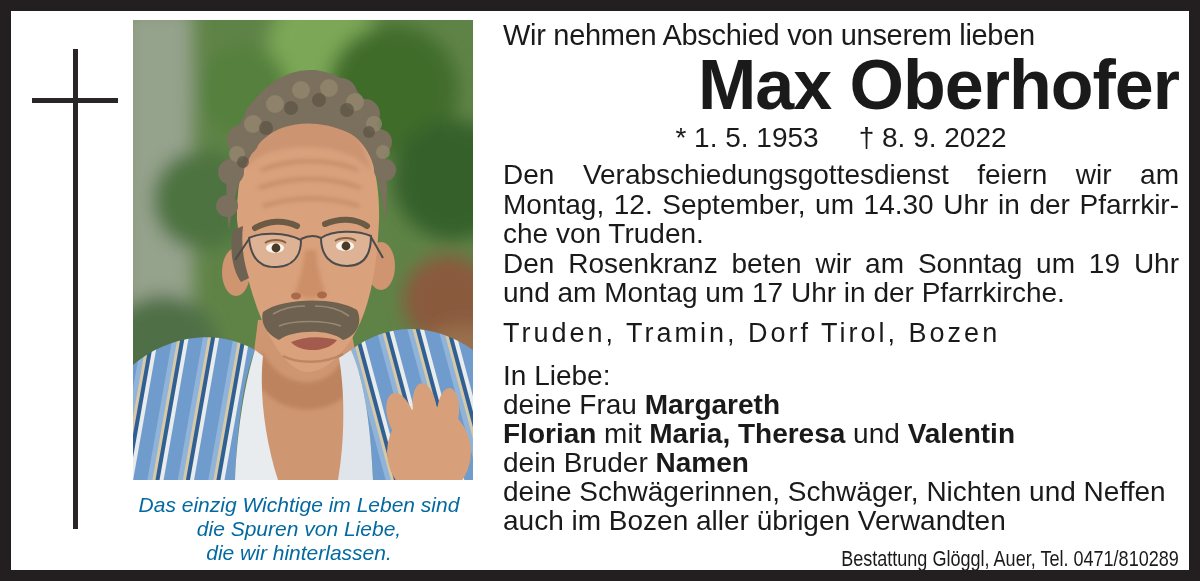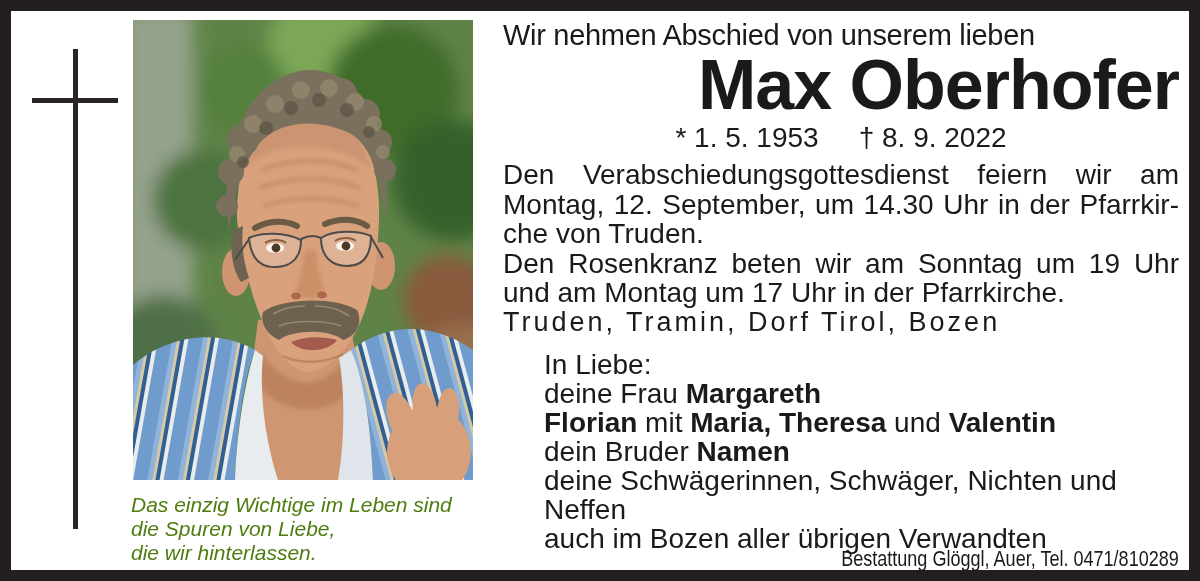--- a/index.html
+++ b/index.html
@@ -9,36 +9,36 @@
 
   
   .cross-v{position:absolute;left:62px;top:38px;width:5px;height:480px;background:#2a2627;}
   .cross-h{position:absolute;left:21px;top:87px;width:86px;height:5px;background:#2a2627;}
 
   
   .photo{position:absolute;left:122px;top:9px;width:340px;height:460px;overflow:hidden;}
   .photo svg{display:block;width:100%;height:100%;}
 
   
-  .caption{position:absolute;left:120px;top:482px;width:360px;text-align:left;
-           font-style:italic;font-size:21px;line-height:24px;color:#4d7c0f;}
+  .caption{position:absolute;left:108px;top:482px;width:360px;text-align:center;
+           font-style:italic;font-size:21px;line-height:24px;color:#0369a1;}
 
   
   .content{position:absolute;left:492px;top:8px;width:676px;height:551px;}
   .intro{font-size:29px;line-height:33px;letter-spacing:-0.3px;}
   .name{font-size:70px;line-height:70px;font-weight:bold;text-align:right;
         letter-spacing:-1px;margin-top:-2px;}
   .dates{font-size:28px;line-height:30px;font-weight:normal;text-align:center;margin-top:3px;}
   .dates .gap{display:inline-block;width:40px;}
   .paras{margin-top:7px;font-size:28px;}
   .line{line-height:29.5px;white-space:nowrap;}
   .line.just{white-space:normal;text-align:justify;text-align-last:justify;}
-  .places{margin-top:0;font-size:27px;line-height:29px;letter-spacing:3px;}
+  .places{margin-top:11px;font-size:27px;line-height:29px;letter-spacing:3px;}
   .farewell{margin-top:13px;font-size:28px;}
-  .farewell .fline{line-height:29px;margin-left:41px;}
+  .farewell .fline{line-height:29px;}
   .b{font-weight:bold;}
   .funeral{position:absolute;right:0;bottom:1px;font-size:22px;line-height:20px;
            white-space:nowrap;}
   .funeral .squeeze{display:inline-block;transform:scaleX(0.82);transform-origin:right center;}
 </style>
 </head>
 <body>
 
 <div class="card">
   <div class="sheet">

